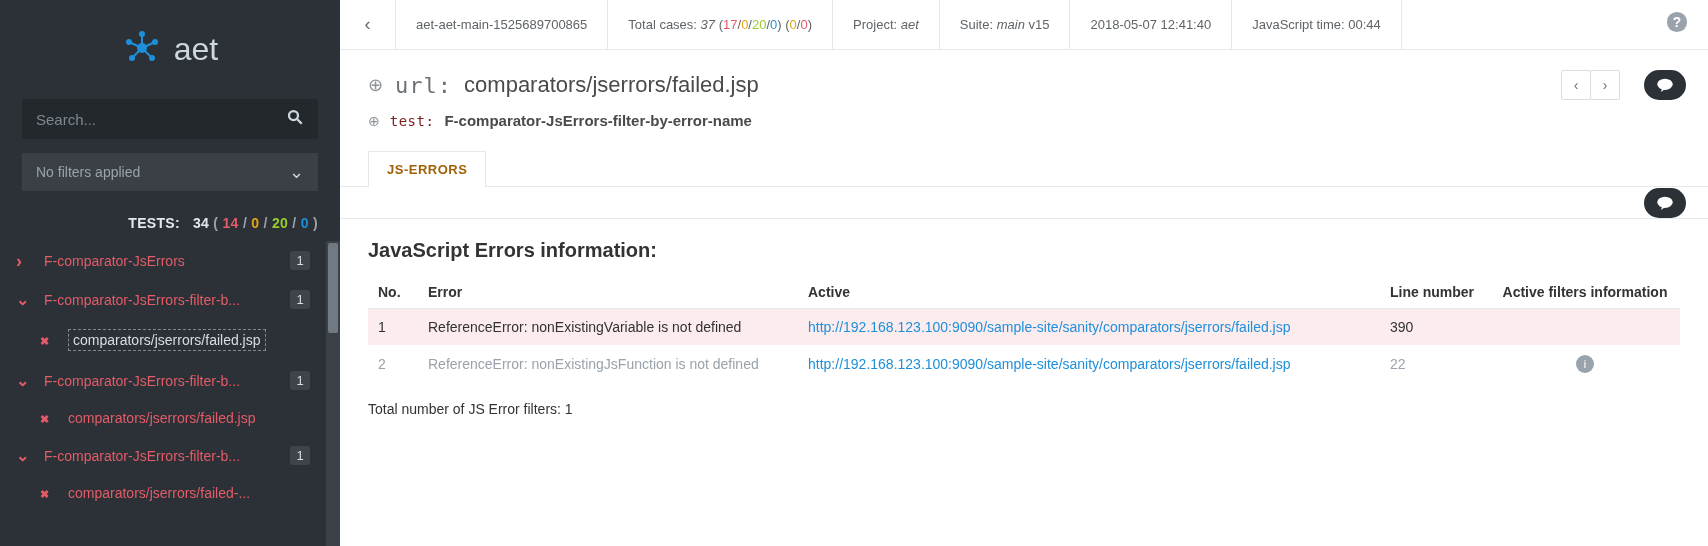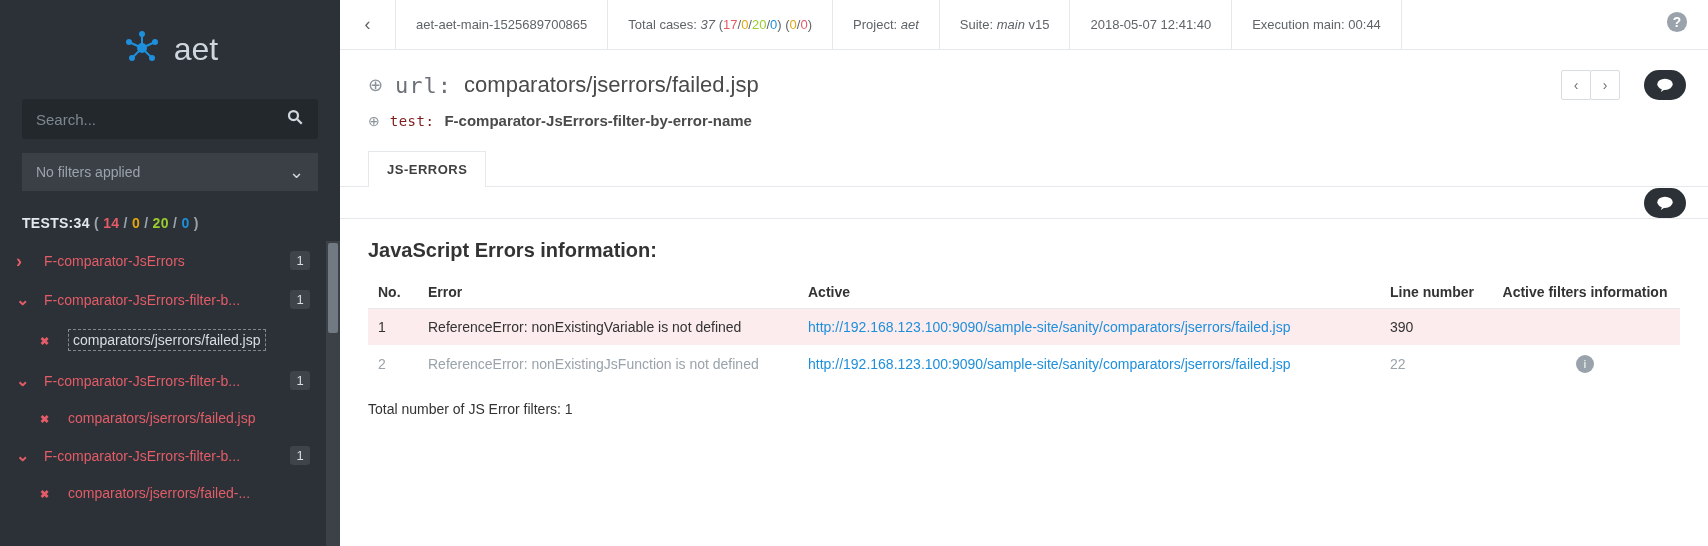--- a/index.html
+++ b/index.html
@@ -59,26 +59,27 @@
     height: 38px;
     display: flex;
     align-items: center;
     justify-content: space-between;
     padding: 16px 14px;
     color: #9aa3ab;
     cursor: pointer;
   }
   .tests-header {
     display: flex;
-    justify-content: flex-start;
+    justify-content: flex-end;
     padding: 6px 22px 10px;
     font-weight: 600;
     font-size: 14px;
     color: #e3e8ec;
     letter-spacing: .3px;
+    gap: 13px;
   }
   .counts { font-size: 14px; font-weight: 600; color: #e3e8ec; }
   .counts .p1 { color: #9aa3ab; }
   .c-fail { color: #e55a67; }
   .c-warn { color: #e3a513; }
   .c-pass { color: #9acc2d; }
   .c-skip { color: #1e8fdb; }
   .test-list-wrap { flex:1; position: relative; overflow: hidden; }
   .test-list {
     position: absolute;
@@ -183,21 +184,21 @@
   .speech-btn {
     position:absolute; top:20px; right:22px;
     width:42px; height:30px; background:#2b3136; color:#fff;
     border-radius:16px; display:flex; align-items:center; justify-content:center;
     cursor:pointer;
   }
   .tabs-bar { padding: 22px 28px 0; border-bottom:1px solid #e6e9eb; display:flex; }
   .tab {
     border:1px solid #e6e9eb; border-bottom:none;
     background:#fff; padding:10px 18px;
-    color:#404040; font-weight:700; font-size:13px;
+    color:#a16207; font-weight:700; font-size:13px;
     letter-spacing:.5px; cursor:pointer;
     margin-bottom:-1px;
   }
   .action-row {
     height:32px; border-bottom:1px solid #e6e9eb;
     display:flex; justify-content:flex-end; align-items:center;
     padding:0 22px; position:relative;
   }
   .content { padding: 20px 28px; overflow:auto; flex:1; }
   .section-title { font-size:20px; font-weight:600; margin-bottom:14px; color:#333; }
@@ -334,21 +335,21 @@
     <div class="top-item">
       <span>Project:</span>&nbsp;<span class="it">aet</span>
     </div>
     <div class="top-item">
       <span>Suite:</span>&nbsp;<span class="it">main</span>&nbsp;<span>v15</span>
     </div>
     <div class="top-item">
       <span>2018-05-07 12:41:40</span>
     </div>
     <div class="top-item">
-      <span>Execution main:</span>&nbsp;<span>00:44</span>
+      <span>JavaScript time:</span>&nbsp;<span>00:44</span>
     </div>
     <div class="help-icon">
       <svg width="22" height="22" viewBox="0 0 24 24" fill="#9aa3ab">
           <circle cx="12" cy="12" r="11"></circle>
           <text x="12" y="17" font-size="15" text-anchor="middle" fill="#fff" font-weight="bold">?</text>
         </svg>
     </div>
   </div>
 
   <div class="page-header">

